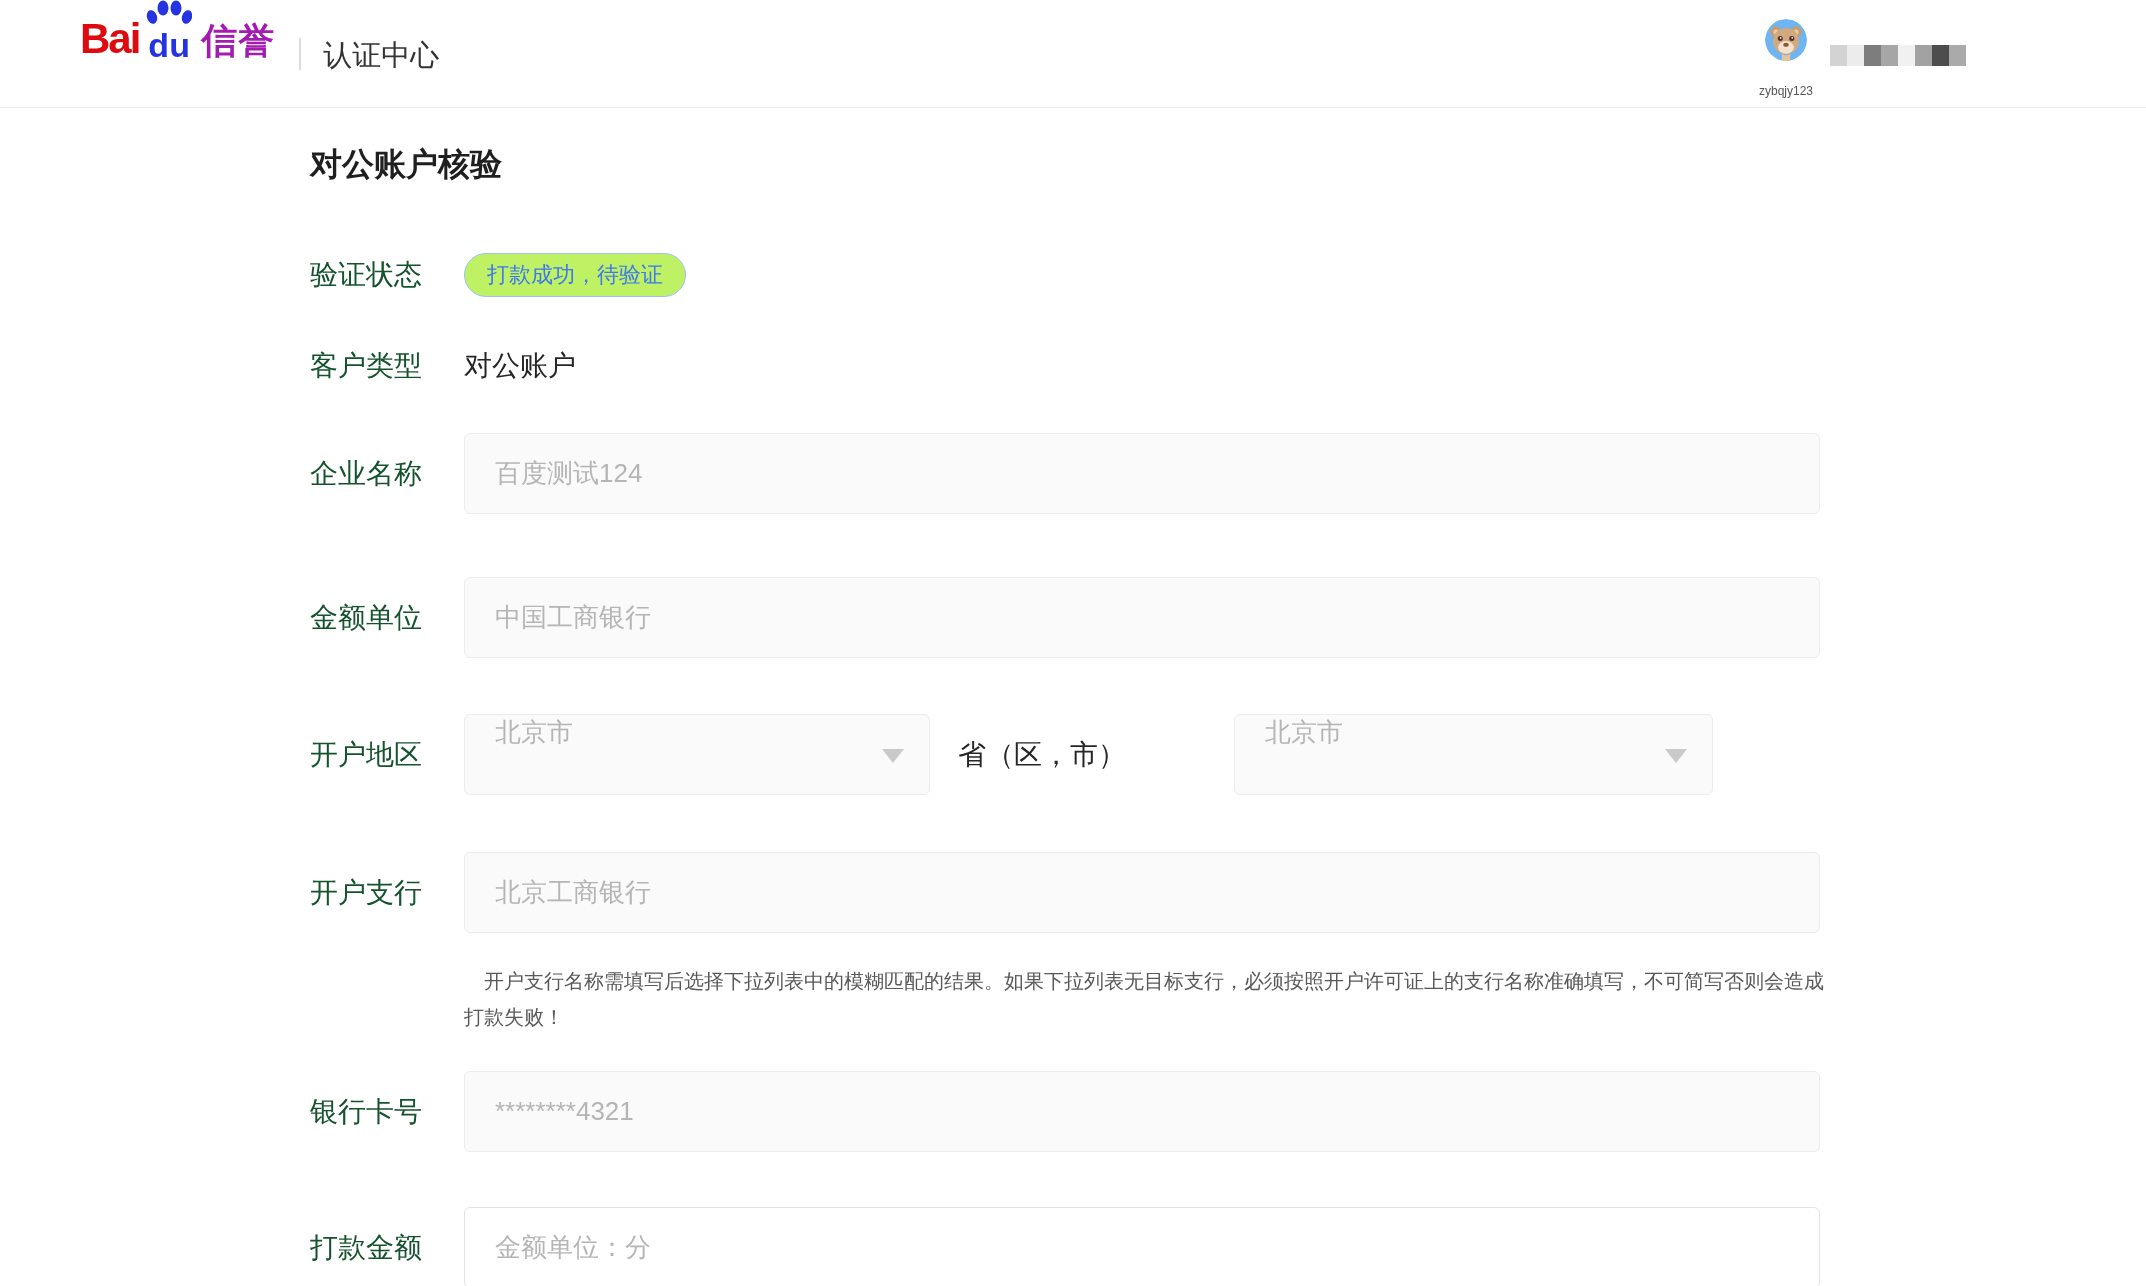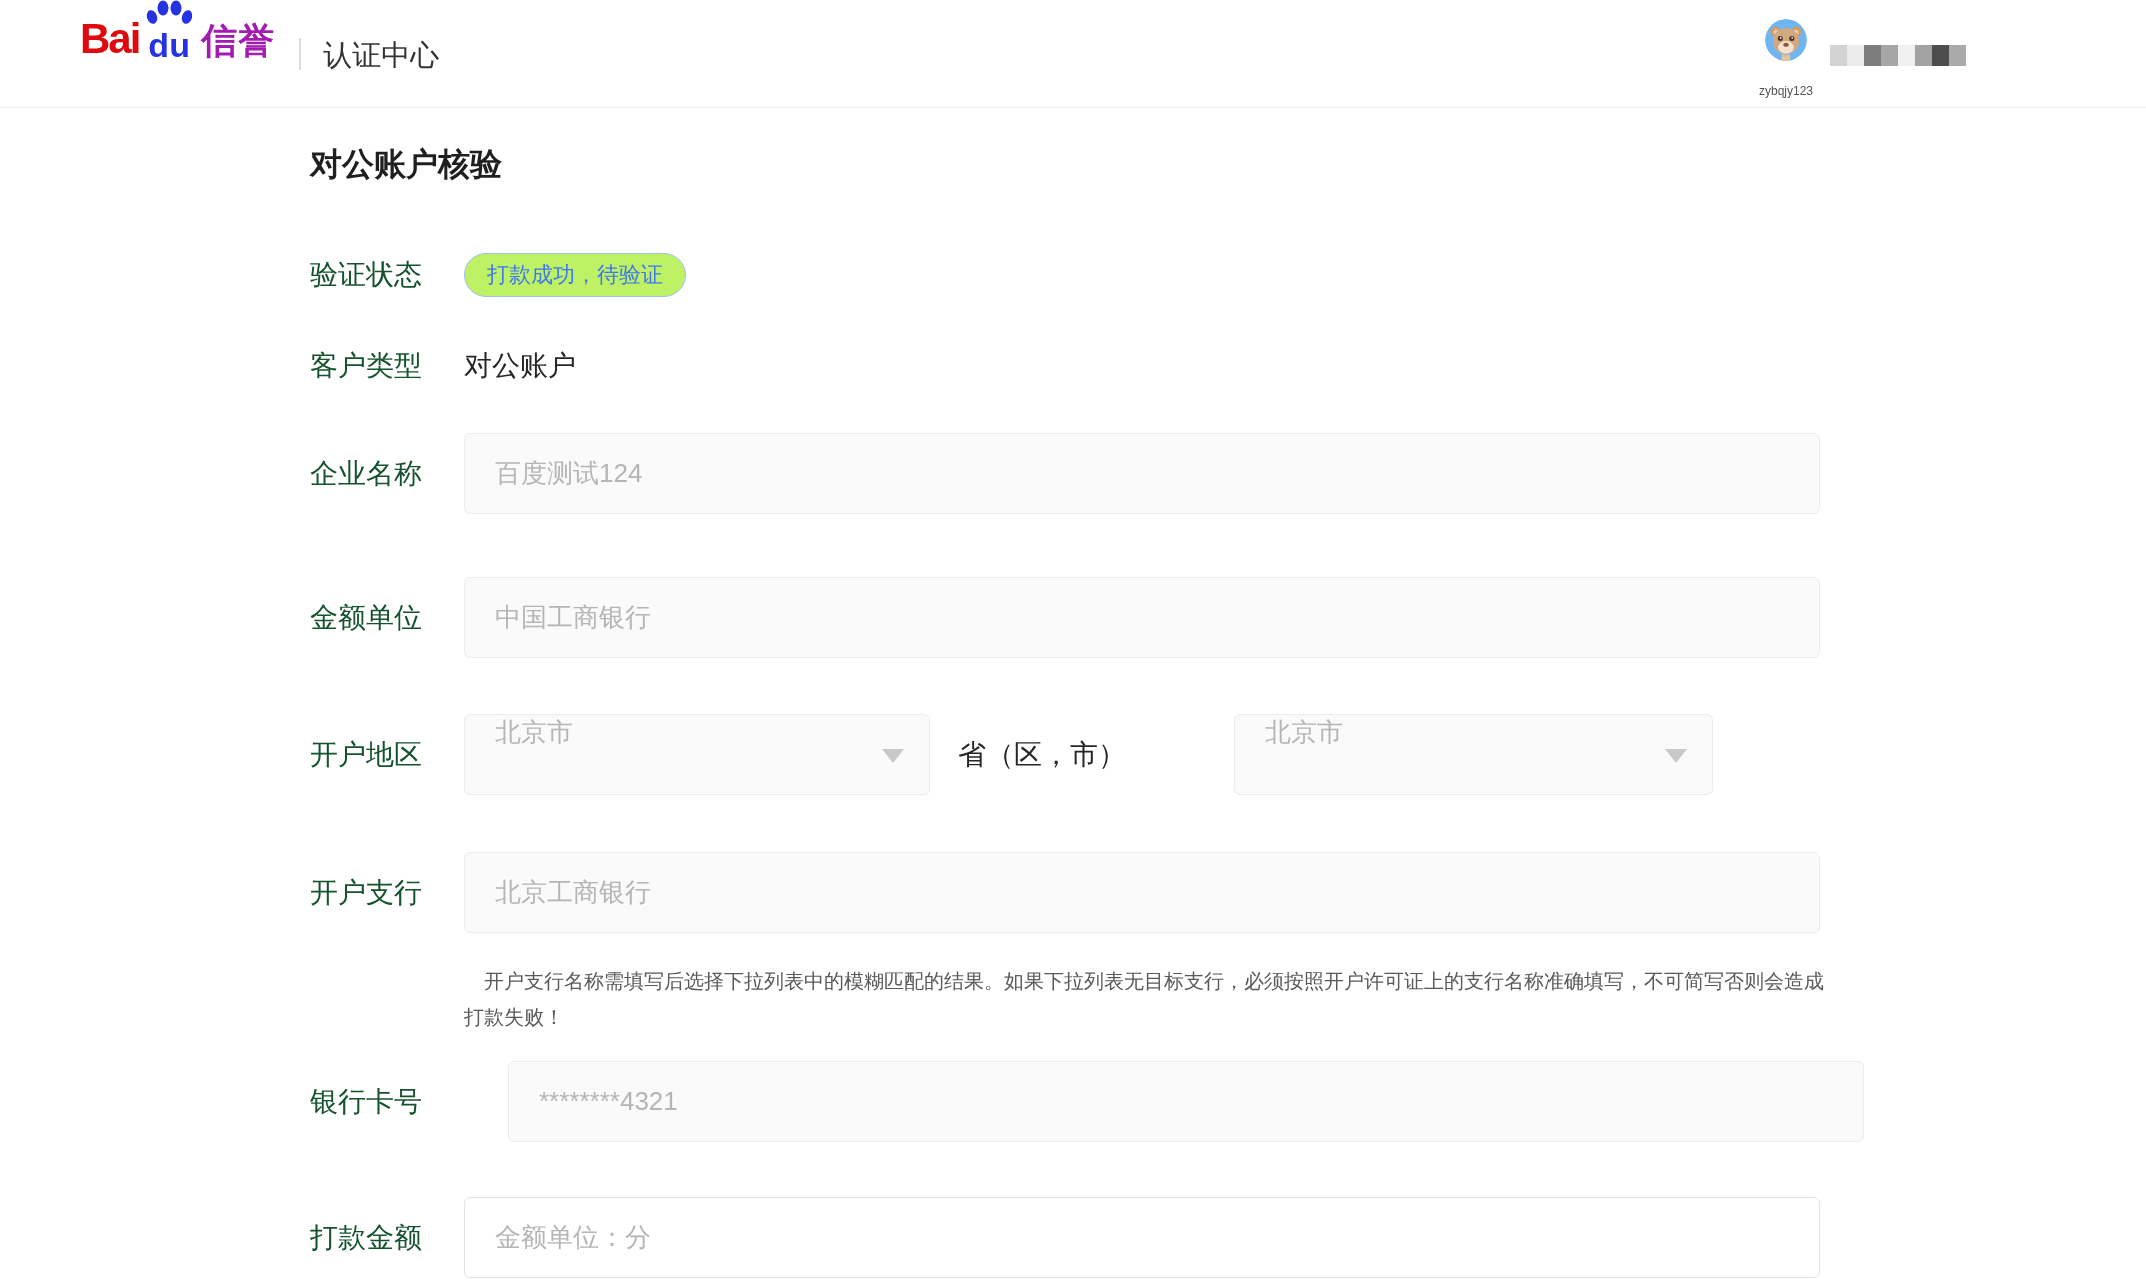--- a/index.html
+++ b/index.html
@@ -37,21 +37,21 @@
     display:inline-flex;align-items:center;height:42px;padding:0 22px;
     border:1px solid #9dc0fb;border-radius:22px;color:#3e77f0;
     font-size:22px;background:#bef264;cursor:default;
   }
   .row-customer{margin-top:54px;height:31px;}
   .plain-value{font-size:28px;color:#262626;}
   .row-input{margin-top:52px;}
   .row-input.gap63{margin-top:63px;}
   .row-input.gap56{margin-top:56px;}
   .row-input.gap57{margin-top:57px;}
-  .row-input.gap30{margin-top:26px;gap:44px;}
+  .row-input.gap30{margin-top:36px;}
   .row-input.gap55{margin-top:55px;}
   .text-input{
     width:1356px;height:81px;box-sizing:border-box;
     background:#fafafa;border:1px solid #ececec;border-radius:6px;
     padding:0 30px;font-size:26px;color:#b5b5b5;outline:none;
     font-family:"Liberation Sans","DejaVu Sans",sans-serif;
   }
   .text-input.editable{background:#fff;border-color:#e3e3e3;color:#444;}
   .text-input.editable::placeholder{color:#b5b5b5;opacity:1;}
   .select-box{

